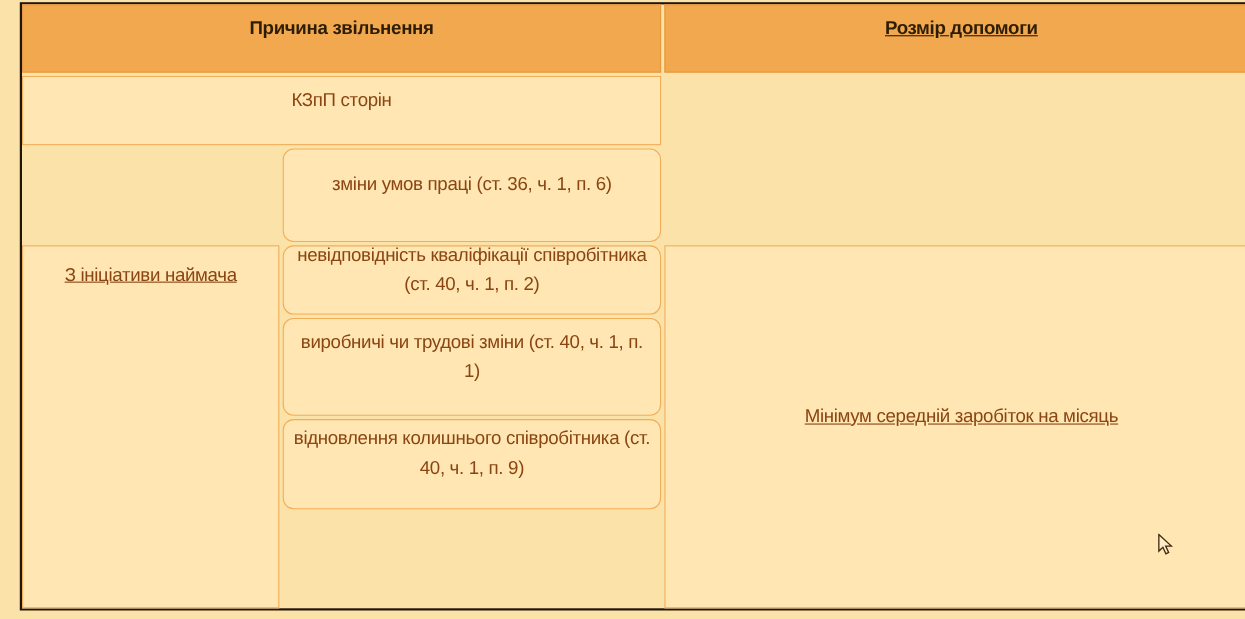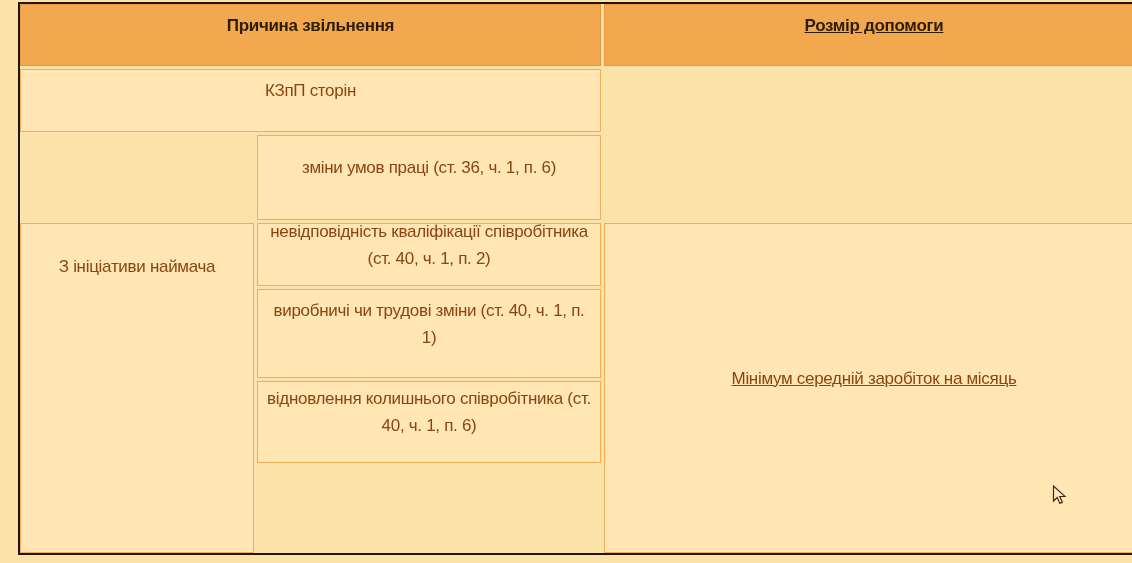--- a/index.html
+++ b/index.html
@@ -45,29 +45,30 @@
     padding:6px 12px 24px;
   }
   .cell--header{
     background:var(--header-bg);
     border-color:var(--header-line);
     color:var(--header-text);
     font-weight:bold;
   }
   .cell--top{
     align-items:flex-start;
-    padding-top:30px;
+    padding-top:13px;
+    text-decoration:underline;
   }
   .cell--sub{
     padding-left:8px;
     padding-right:8px;
   }
   .span-ab{grid-column:1 / 3;}
   .col-a{grid-column:1;}
-  .col-b{grid-column:2;}
+  .col-b{grid-column:2;border-radius:10px;}
   .col-c{grid-column:3;text-decoration:underline;}
   .row-span-sub{grid-row:4 / 8;}
   .cursor{
     position:absolute;
     left:1052px;top:485px;
     width:15px;height:21px;
   }
 </style>
 </head>
 <body>
@@ -84,21 +85,21 @@
 
 
   <div class="cell cell--top col-a row-span-sub">З ініціативи наймача</div>
 
   <div class="cell cell--sub col-b">зміни умов праці (ст. 36, ч. 1, п. 6)</div>
 
   <div class="cell cell--sub col-b">невідповідність кваліфікації співробітника (ст. 40, ч. 1, п. 2)</div>
 
   <div class="cell cell--sub col-b">виробничі чи трудові зміни (ст. 40, ч. 1, п. 1)</div>
 
-  <div class="cell cell--sub col-b">відновлення колишнього співробітника (ст. 40, ч. 1, п. 6)</div>
+  <div class="cell cell--sub col-b">відновлення колишнього співробітника (ст. 40, ч. 1, п. 9)</div>
 
   <div class="cell col-c row-span-sub">Мінімум середній заробіток на місяць</div>
 
 </div>
 
 <svg class="cursor" viewBox="0 0 15 21">
   <path d="M1.5,1 L1.5,16 L5.2,12.5 L7.9,18.4 L10.4,17.2 L7.7,11.5 L12.9,11.4 Z" fill="#fdecc8" stroke="#42290f" stroke-width="1.2"></path>
 </svg>
 
 </body></html>

